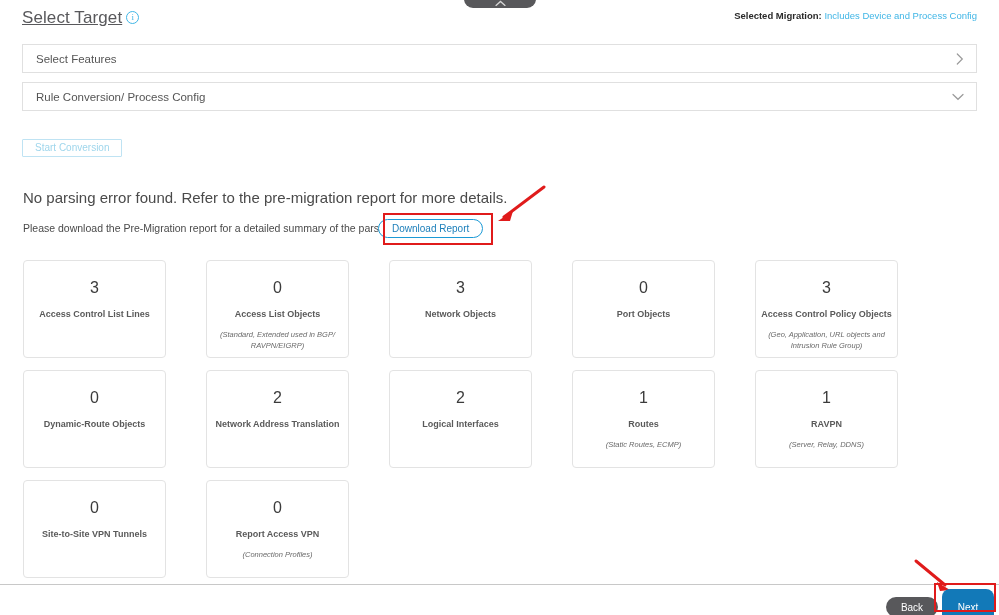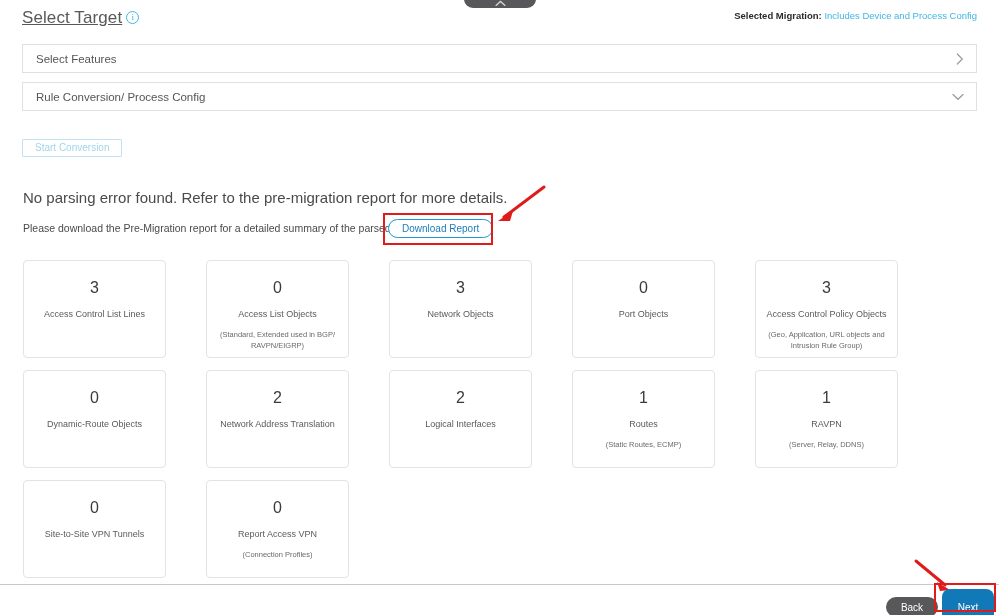--- a/index.html
+++ b/index.html
@@ -110,21 +110,21 @@
     margin-top: 13px;
   }
   .msg2 {
     position: absolute;
     left: 23px; top: 222px;
     font-size: 10.5px;
     color: #4a4a4a;
   }
   .dl-btn {
     position: absolute;
-    left: 388px; top: 219px;
+    left: 378px; top: 219px;
     height: 19px;
     padding: 0 13px;
     border: 1px solid #1c9ad6;
     border-radius: 10px;
     background: #ffffff;
     color: #1c7fba;
     font-size: 10px;
     line-height: 17px;
     display: inline-flex; align-items: center;
     cursor: pointer;
@@ -171,28 +171,30 @@
     color: #3b3b3b;
     font-weight: 400;
     margin-bottom: 11px;
   }
   .card .name {
     font-size: 9px;
     color: #5a5a5a;
     text-align: right;
     line-height: 12px;
     padding: 0 4px;
+    font-weight: bold;
   }
   .card .sub {
     font-size: 7.5px;
     color: #6a6a6a;
     text-align: center;
     line-height: 11px;
     margin-top: 9px;
     padding: 0 6px;
+    font-style: italic;
   }
 
   
   .footer-rule {
     position: absolute;
     left: 0; top: 584px;
     width: 999px; height: 1px;
     background: #c8c8c8;
   }
   .footer {

